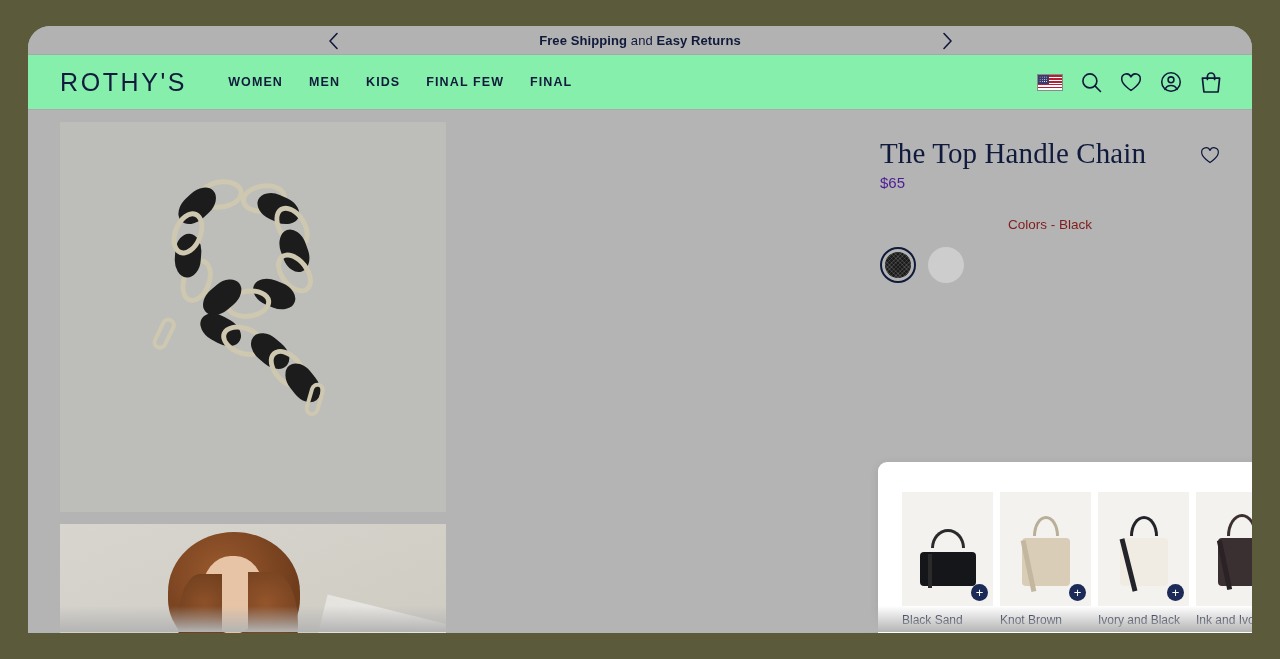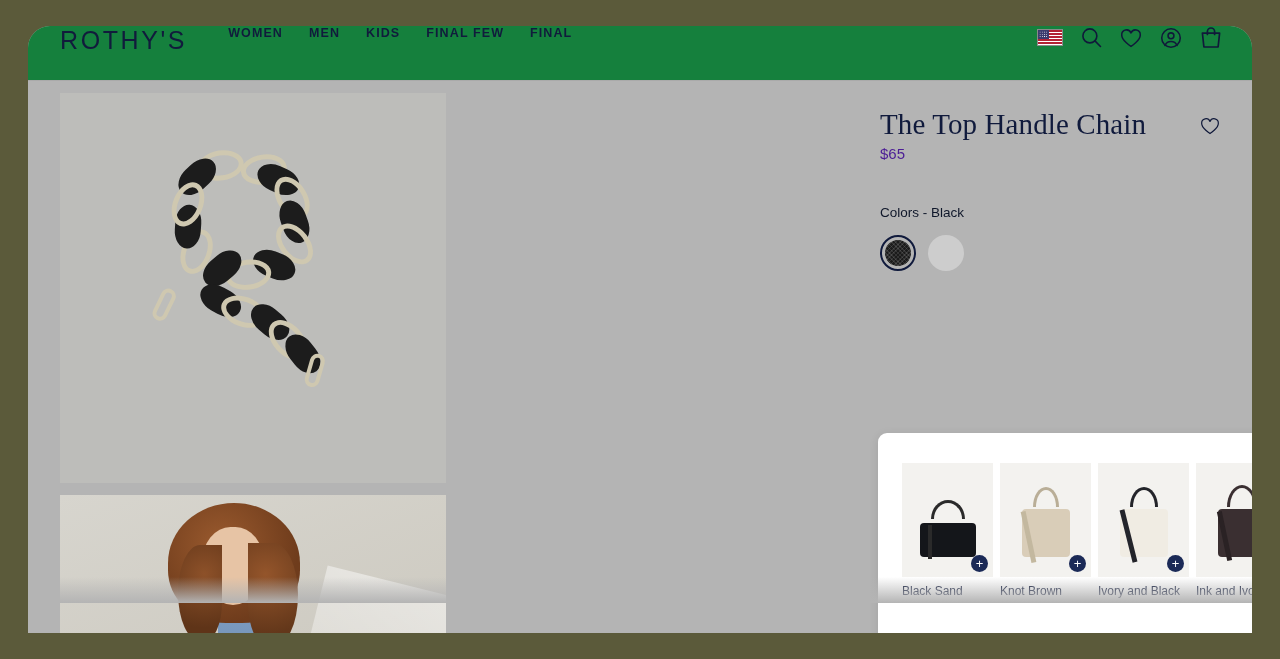--- a/index.html
+++ b/index.html
@@ -44,22 +44,22 @@
     color: #10193a; cursor: pointer;
   }
   .ann-arrow.left { left: 290px; }
   .ann-arrow.right { right: 290px; }
   .ann-arrow svg { display: block; }
 
   
   #nav {
     position: relative;
     height: 55px;
-    background: #15803d;
-    display: flex; align-items: flex-start;
+    background: #86efac;
+    display: flex; align-items: center;
     padding: 0 30px 0 32px;
     border-bottom: 1px solid #aaaaaa;
   }
   #logo {
     font-family: "Liberation Sans", sans-serif;
     font-size: 25px; font-weight: 400; letter-spacing: 2.6px;
     color: #111b3c; white-space: nowrap;
   }
   #navlinks { display: flex; align-items: center; margin-left: 41px; gap: 26px; }
   #navlinks a {
@@ -131,21 +131,21 @@
 
   
   #info { flex: 1; padding: 12px 32px 0 40px; position: relative; }
   #title-row { display:flex; align-items:flex-start; justify-content:space-between;margin-top:16px; }
   #ptitle {
     font-family: "Liberation Serif", serif;
     font-size: 29px; font-weight: 400; color:#101a3c; line-height:1.05; letter-spacing:.1px;
   }
   #wish { margin-top:8px; cursor:pointer; color:#101a3c; }
   #pprice { margin-top: 6px; font-size: 15px; color:#4c1d95; }
-  #colorlabel { margin-top: 43px; font-size: 13.5px; color:#0f172a; }
+  #colorlabel { margin-top: 26px; font-size: 13.5px; color:#7f1d1d;text-align:center; }
   #swatches { margin-top: 15px; display:flex; gap: 12px; }
   .sw { width:36px; height:36px; border-radius:50%; cursor:pointer; position:relative; }
   .sw .dot { position:absolute; inset:0; border-radius:50%; }
   .sw.selected { border: 2px solid #101a3c; padding: 3px; }
   .sw.selected .dot { inset:3px; }
   .sw-black .dot {
     background:#1b1b1b;
     background-image: repeating-linear-gradient(45deg, rgba(255,255,255,.11) 0 1px, transparent 1px 3px),
                       repeating-linear-gradient(-45deg, rgba(255,255,255,.11) 0 1px, transparent 1px 3px);
   }
@@ -195,20 +195,35 @@
     background: linear-gradient(180deg, rgba(180,180,180,0), rgba(180,180,180,1));
     pointer-events:none;
   }
 </style>
 </head>
 <body>
 
 <div id="page">
   <div id="card">
 
+    <div id="announce">
+      <div class="ann-arrow left">
+        <svg width="11" height="18" viewBox="0 0 11 18" fill="none">
+          <path d="M9 1.5L2 9l7 7.5" stroke="#10193a" stroke-width="1.6" stroke-linecap="round" stroke-linejoin="round"></path>
+        </svg>
+      </div>
+      <div class="msg">
+        <b>Free Shipping</b><span class="plain"> and </span><b>Easy Returns</b>
+      </div>
+      <div class="ann-arrow right">
+        <svg width="11" height="18" viewBox="0 0 11 18" fill="none">
+          <path d="M2 1.5L9 9l-7 7.5" stroke="#10193a" stroke-width="1.6" stroke-linecap="round" stroke-linejoin="round"></path>
+        </svg>
+      </div>
+    </div>
 
     <div id="nav">
       <div id="logo">ROTHY'S</div>
       <div id="navlinks">
         <a href="#">WOMEN</a>
         <a href="#">MEN</a>
         <a href="#">KIDS</a>
         <a href="#">FINAL FEW</a>
         <a href="#">FINAL</a>
       </div>

